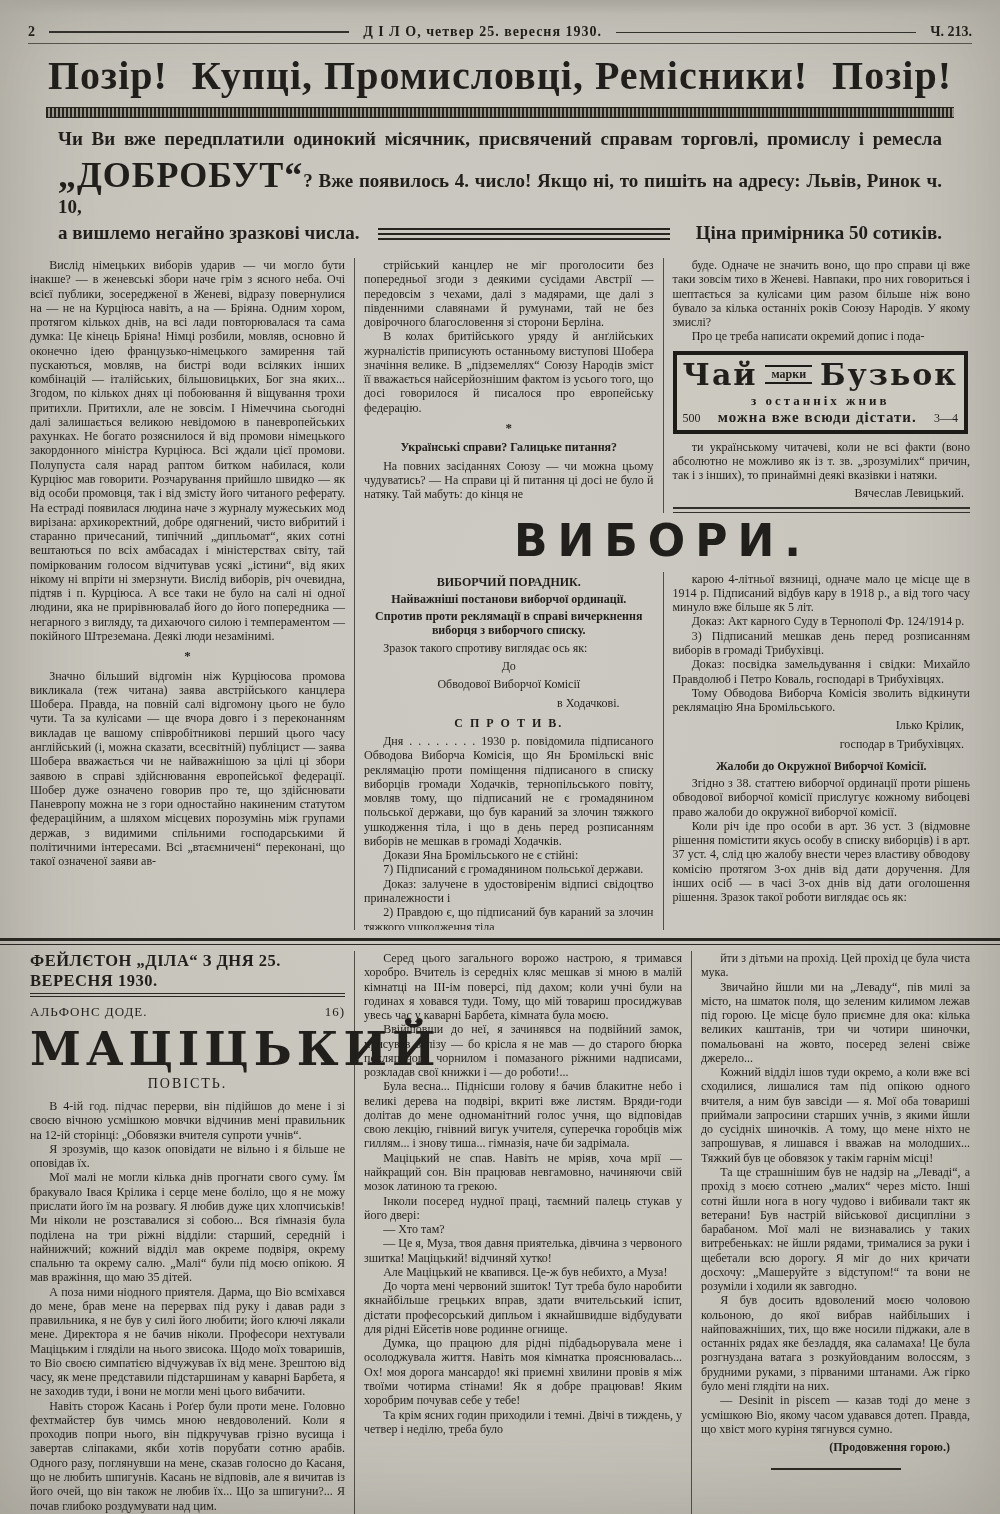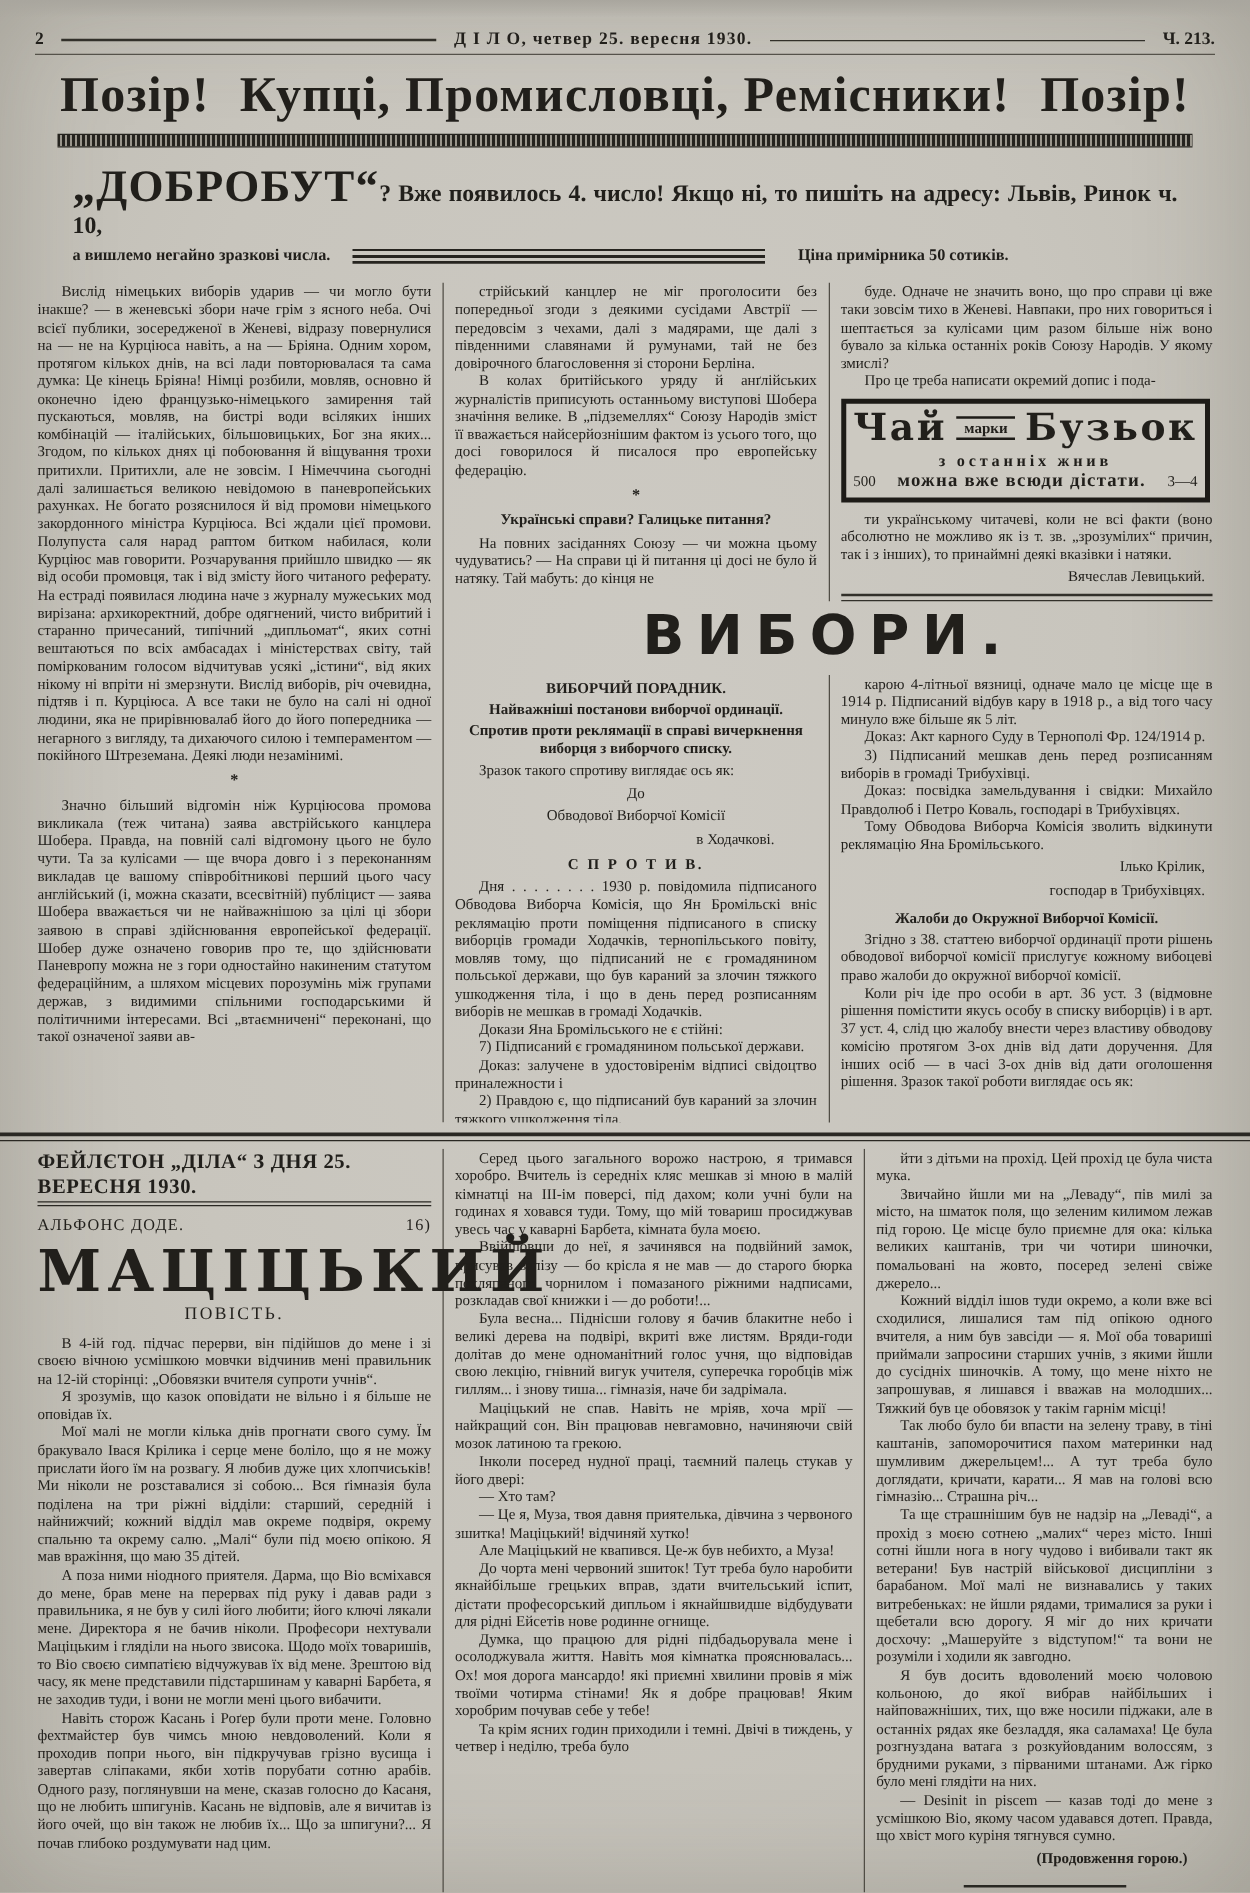--- a/index.html
+++ b/index.html
@@ -19,21 +19,21 @@
   .hdr-center{font-size:14px;letter-spacing:1px;}
   .hdr-under{margin:3px 28px 0;border-top:1px solid #55524a;}
   
   .banner{display:flex;justify-content:space-between;align-items:flex-end;margin:8px 48px 0;font-weight:bold;font-size:40px;letter-spacing:1px;}
   .hatch{height:9px;margin:8px 46px 0;background:repeating-linear-gradient(90deg,#26241f 0 2px,#9a968c 2px 4px);border-top:1px solid #26241f;border-bottom:1px solid #26241f;}
   
   .announce{margin:10px 58px 0;font-weight:bold;}
   .announce .l1{font-size:19px;text-align:justify;text-align-last:justify;}
   .announce .l2{font-size:19px;margin-top:4px;text-align:justify;text-align-last:justify;}
   .announce .brand{font-size:36px;letter-spacing:1px;}
-  .announce .l3{display:flex;align-items:center;font-size:13px;margin-top:4px;}
+  .announce .l3{display:flex;align-items:center;font-size:19px;margin-top:4px;}
   .eqlines{flex:1;max-width:330px;height:13px;margin:0 26px 0 18px;
     background:repeating-linear-gradient(0deg,#26241f 0 2px,transparent 2px 5px);}
   
   .band{display:flex;padding:0 30px;box-sizing:border-box;}
   .band1{margin-top:14px;height:672px;overflow:hidden;}
   .col{box-sizing:border-box;font-size:12px;line-height:1.19;}
   .col p{margin:0;text-indent:1.6em;text-align:justify;}
   .c1{width:325px;padding-right:9px;border-right:1px solid #504d45;}
   .rwrap{flex:1;display:flex;flex-direction:column;}
   .rrow{display:flex;flex:0 0 auto;}
@@ -85,20 +85,21 @@
   <div class="hdr-under"></div>
 
   <div class="banner">
     <span>Позір!</span>
     <span>Купці, Промисловці, Ремісники!</span>
     <span>Позір!</span>
   </div>
   <div class="hatch"></div>
 
   <div class="announce">
+    <div class="l1">Чи Ви вже передплатили одинокий місячник, присвячений справам торговлі, промислу і ремесла</div>
     <div class="l2"><span class="brand">„ДОБРОБУТ“</span><span>? Вже появилось 4. число! Якщо ні, то пишіть на адресу: Львів, Ринок ч. 10,</span></div>
     <div class="l3">
       <span>а вишлемо негайно зразкові числа.</span>
       <div class="eqlines"></div>
       <span>Ціна примірника 50 сотиків.</span>
     </div>
   </div>
 
   <div class="band band1">
     <div class="col c1">
@@ -211,21 +212,20 @@
           <p>До чорта мені червоний зшиток! Тут треба було наробити якнайбільше грецьких вправ, здати вчительський іспит, дістати професорський дипльом і якнайшвидше відбудувати для рідні Ейсетів нове родинне огнище.</p>
           <p>Думка, що працюю для рідні підбадьорувала мене і осолоджувала життя. Навіть моя кімнатка прояснювалась... Ох! моя дорога мансардо! які приємні хвилини провів я між твоїми чотирма стінами! Як я добре працював! Яким хоробрим почував себе у тебе!</p>
           <p>Та крім ясних годин приходили і темні. Двічі в тиждень, у четвер і неділю, треба було</p>
         </div>
     </div>
     <div class="col f-c3">
       <div>
           <p>йти з дітьми на прохід. Цей прохід це була чиста мука.</p>
           <p>Звичайно йшли ми на „Леваду“, пів милі за місто, на шматок поля, що зеленим килимом лежав під горою. Це місце було приємне для ока: кілька великих каштанів, три чи чотири шиночки, помальовані на жовто, посеред зелені свіже джерело...</p>
           <p>Кожний відділ ішов туди окремо, а коли вже всі сходилися, лишалися там під опікою одного вчителя, а ним був завсіди — я. Мої оба товариші приймали запросини старших учнів, з якими йшли до сусідніх шиночків. А тому, що мене ніхто не запрошував, я лишався і вважав на молодших... Тяжкий був це обовязок у такім гарнім місці!</p>
-          <p>Так любо було би впасти на зелену траву, в тіні каштанів, запоморочитися пахом материнки над шумливим джерельцем!... А тут треба було доглядати, кричати, карати... Я мав на голові всю гімназію... Страшна річ...</p>
           <p>Та ще страшнішим був не надзір на „Леваді“, а прохід з моєю сотнею „малих“ через місто. Інші сотні йшли нога в ногу чудово і вибивали такт як ветерани! Був настрій військової дисципліни з барабаном. Мої малі не визнавались у таких витребеньках: не йшли рядами, трималися за руки і щебетали всю дорогу. Я міг до них кричати досхочу: „Машеруйте з відступом!“ та вони не розуміли і ходили як завгодно.</p>
           <p>Я був досить вдоволений моєю чоловою кольоною, до якої вибрав найбільших і найповажніших, тих, що вже носили піджаки, але в останніх рядах яке безладдя, яка саламаха! Це була розгнуздана ватага з розкуйовданим волоссям, з брудними руками, з пірваними штанами. Аж гірко було мені глядіти на них.</p>
           <p>— Desinit in piscem — казав тоді до мене з усмішкою Віо, якому часом удавався дотеп. Правда, що хвіст мого куріня тягнувся сумно.</p>
         </div>
       <div class="tbc">(Продовження горою.)</div>
       <div class="endrule"></div>
     </div>
   </div>
 
 </div>

